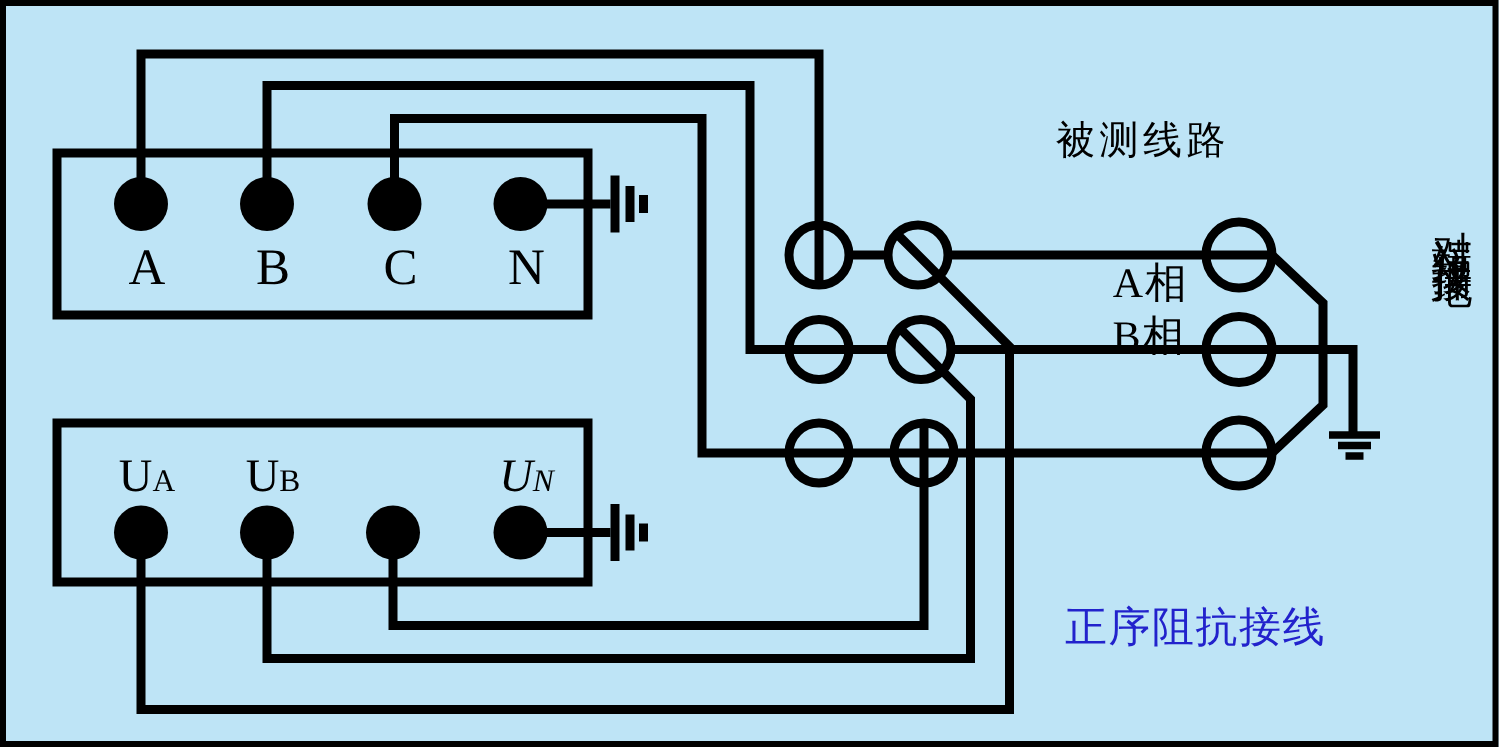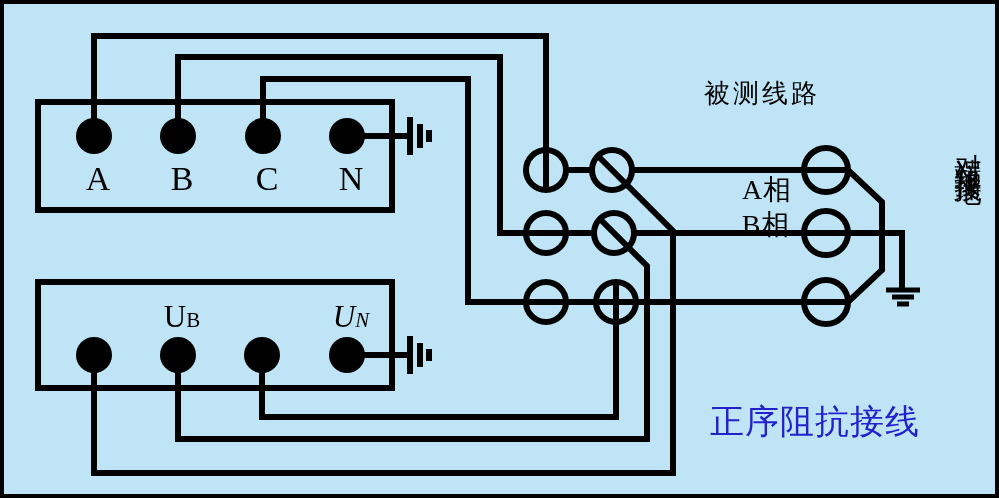--- a/index.html
+++ b/index.html
@@ -27,21 +27,21 @@
   .cjk              { letter-spacing: 3px; }
   .tested-line      { font-size: 26px; }
   .phase-label      { font-size: 28px; width: 90px; text-align: center; letter-spacing: 1px; }
   .far-end {
     font-size: 27px;
     writing-mode: vertical-rl;
     text-orientation: upright;
     letter-spacing: 5px;
     line-height: 1.15;
   }
-  .title-label { font-size: 34px; color: #2222CC; letter-spacing: 1px; }
+  .title-label { font-size: 28px; color: #2222CC; letter-spacing: 1px; }
 </style>
 </head>
 <body>
 
 <div id="canvas">
 
   <svg id="wires" width="999" height="498" viewBox="0 0 999 498">
     <g stroke="#000" stroke-width="6" fill="none" stroke-linejoin="miter" stroke-linecap="butt">
 
       <rect x="38" y="102" width="354" height="108"></rect>
@@ -103,20 +103,21 @@
       <circle cx="262" cy="355" r="18"></circle>
       <circle cx="347" cy="355" r="18"></circle>
     </g>
   </svg>
 
   <div class="label term-label" style="left:94px;  top:158px;">A</div>
   <div class="label term-label" style="left:178px; top:158px;">B</div>
   <div class="label term-label" style="left:263px; top:158px;">C</div>
   <div class="label term-label" style="left:347px; top:158px;">N</div>
 
+  <div class="label uterm-label" style="left:94px; top:297px;"><span>U</span><span class="sub">A</span></div>
   <div class="label uterm-label" style="left:178px; top:297px;font-family:Liberation Serif, serif;"><span>U</span><span class="sub">B</span></div>
   <div class="label uterm-label" style="left:347px; top:297px;font-style:italic;"><span>U</span><span class="sub">N</span></div>
 
   <div class="label cjk tested-line" style="left:700px; top:77px;">被测线路</div>
 
   <div class="label phase-label" style="left:718px; top:128px;margin-top:44px;">A相</div>
   <div class="label phase-label" style="left:717px; top:194px;margin-top:13px;">B相</div>
 
   <div class="label far-end" style="left:948px; top:128px;">对端短接接地</div>
 

